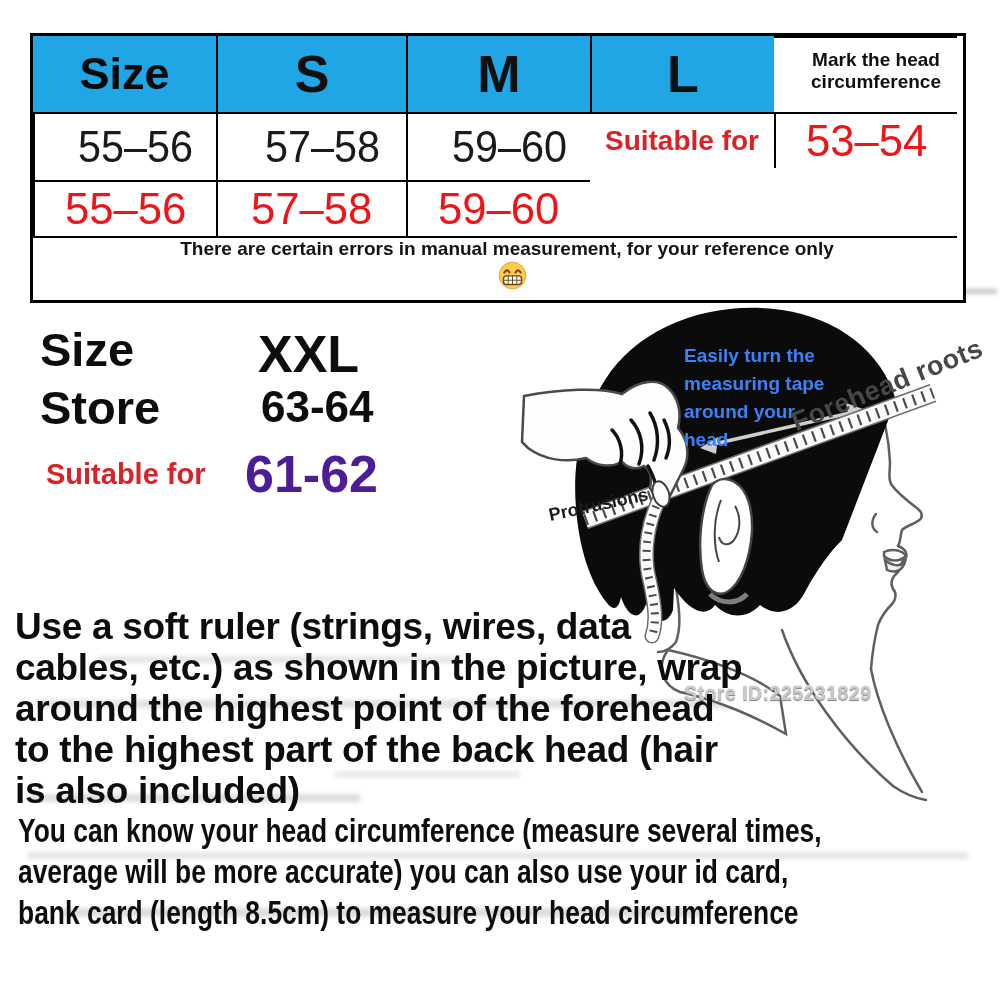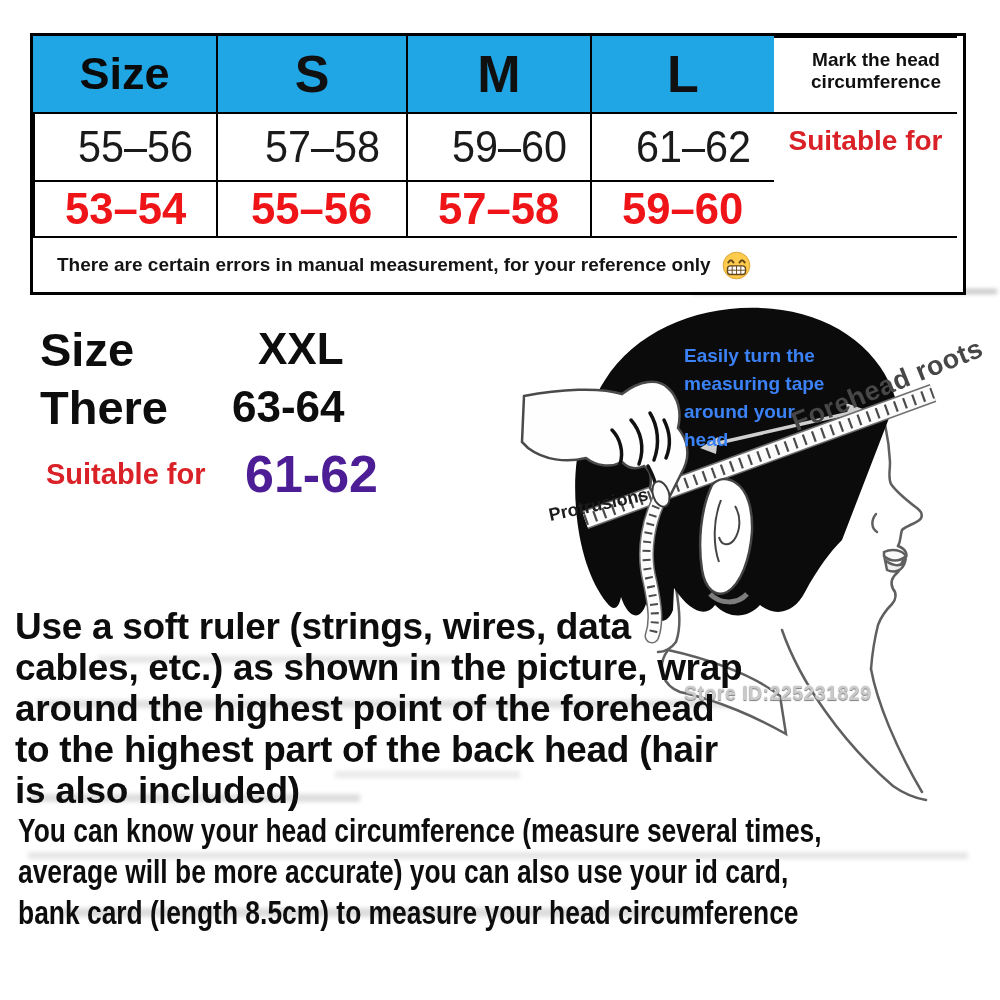--- a/index.html
+++ b/index.html
@@ -8,37 +8,37 @@
   .abs{position:absolute;}
   
   .stable{left:30px;top:33px;width:930px;border:3px solid #000;background:#fff;
           display:grid;grid-template-columns:183px 190px 184px 184px 183px;z-index:3;}
   .cell{box-sizing:border-box;display:flex;align-items:center;justify-content:center;}
   .cell.bl{border-left:2px solid #000;}
   .cell.bt{border-top:2px solid #000;}
   .hrow{height:76px;background:#20A6E5;}
   .r2{height:68px;padding-left:21px;}
   .r3{height:56px;}
-  .noterow{height:56px;grid-column:1/-1;justify-content:flex-start;padding-left:24px;border-top:2px solid #000;}
+  .noterow{height:64px;grid-column:1/-1;justify-content:flex-start;padding-left:24px;border-top:2px solid #000;flex-direction:column;}
   .corner{font-size:45px;font-weight:700;color:#0a0a0a;}
   .colletter{font-size:52px;font-weight:600;color:#101010;}
   .rowlabel{font-size:19px;font-weight:700;line-height:22px;text-align:center;white-space:pre-line;color:#101010;}
   .bigval{font-size:45px;font-weight:400;color:#1a1a1a;}
   .bigval span{display:inline-block;transform:scaleX(.92);}
   .redlabel{font-size:28px;font-weight:700;color:#D92127;}
-  .redval{font-size:45px;font-weight:700;color:#EE1418;}
+  .redval{font-size:45px;font-weight:400;color:#EE1418;}
   .redval span{display:inline-block;transform:scaleX(.97);}
   .notetext{font-size:19px;font-weight:700;color:#141414;}
   .emoji{margin-left:10px;flex:0 0 auto;}
   
   .xw{font-weight:700;color:#0d0d0d;z-index:3;}
   .xl1{left:40px;top:322px;font-size:47px;}
   .xl2{left:40px;top:380px;font-size:47px;}
-  .xs1{left:258px;top:324px;font-size:44px;}
-  .xs2{left:232px;top:382px;font-size:44px;}
+  .xs1{left:258px;top:324px;font-size:52px;}
+  .xs2{left:261px;top:382px;font-size:44px;}
   .xsl{left:46px;top:458px;font-size:29px;color:#D92127;}
   .xsv{left:245px;top:444px;font-size:52px;color:#4c1d95;}
   
   .cap{left:684px;top:342px;font-size:19px;font-weight:700;line-height:28px;color:#3b82f6;
        white-space:pre-line;z-index:4;}
   .froots{left:793px;top:408px;font-size:27px;font-weight:600;color:#474747;letter-spacing:.5px;
           transform:rotate(-22deg);transform-origin:left center;z-index:4;white-space:nowrap;}
   .protr{left:549px;top:505px;font-size:18px;font-weight:700;color:#1c1c1c;
          transform:rotate(-12deg);transform-origin:left center;z-index:4;white-space:nowrap;}
   .wmark{left:684px;top:681px;font-size:21px;font-weight:700;color:#c9c9c9;letter-spacing:.5px;
@@ -77,23 +77,20 @@
 circumference</div>
     <div class="cell r2 bt bl bigval">
         <span>55–56</span>
       </div>
     <div class="cell r2 bt bl bigval">
         <span>57–58</span>
       </div>
     <div class="cell r2 bt bl bigval">
         <span>59–60</span>
       </div>
-    <div class="cell r2 bt bl bigval">
-        <span>61–62</span>
-      </div>
 
     <div class="cell r3 bt redlabel">Suitable for</div>
     <div class="cell r3 bt bl redval">
         <span>53–54</span>
       </div>
     <div class="cell r3 bt bl redval">
         <span>55–56</span>
       </div>
     <div class="cell r3 bt bl redval">
         <span>57–58</span>
@@ -108,21 +105,21 @@
         <circle cx="18" cy="18" r="15.5" fill="#FFCB4C" stroke="#D89A2E" stroke-width="1"></circle>
         <path d="M8.5 14.5 Q11.5 9.5 14.5 14.5" stroke="#65471B" stroke-width="2.4" fill="none" stroke-linecap="round"></path>
         <path d="M21.5 14.5 Q24.5 9.5 27.5 14.5" stroke="#65471B" stroke-width="2.4" fill="none" stroke-linecap="round"></path>
         <rect x="7.5" y="18.5" width="21" height="10" rx="3.5" fill="#ffffff" stroke="#65471B" stroke-width="1.6"></rect>
         <path d="M7.5 23.5 H28.5 M13 18.5 V28.5 M18 18.5 V28.5 M23 18.5 V28.5" stroke="#65471B" stroke-width="1.1" fill="none"></path>
       </svg>
     </div>
   </div>
 
   <div class="abs xw xl1">Size</div>
-  <div class="abs xw xl2">There</div>
+  <div class="abs xw xl2">Store</div>
   <div class="abs xw xs1">XXL</div>
   <div class="abs xw xs2">63-64</div>
   <div class="abs xw xsl">Suitable for</div>
   <div class="abs xw xsv">61-62</div>
 
   <svg class="abs illu" width="1000" height="1000" viewBox="0 0 1000 1000">
 
     <g fill="none" stroke="#5f5f5f" stroke-width="2.5" stroke-linecap="round">
       <path d="M875,398 C884,412 889,440 890,462 C890,472 888,478 891,484 C897,493 909,502 918,509 C923,513 923,518 918,521 C912,525 906,526 902,530 C900,536 901,541 898,546"></path>
       <path d="M898,546 C906,549 909,555 904,560 C899,564 902,568 898,572 C892,577 890,583 893,589 C897,593 896,600 892,604 C885,611 881,617 878,625 C874,641 872,656 871,669"></path>

